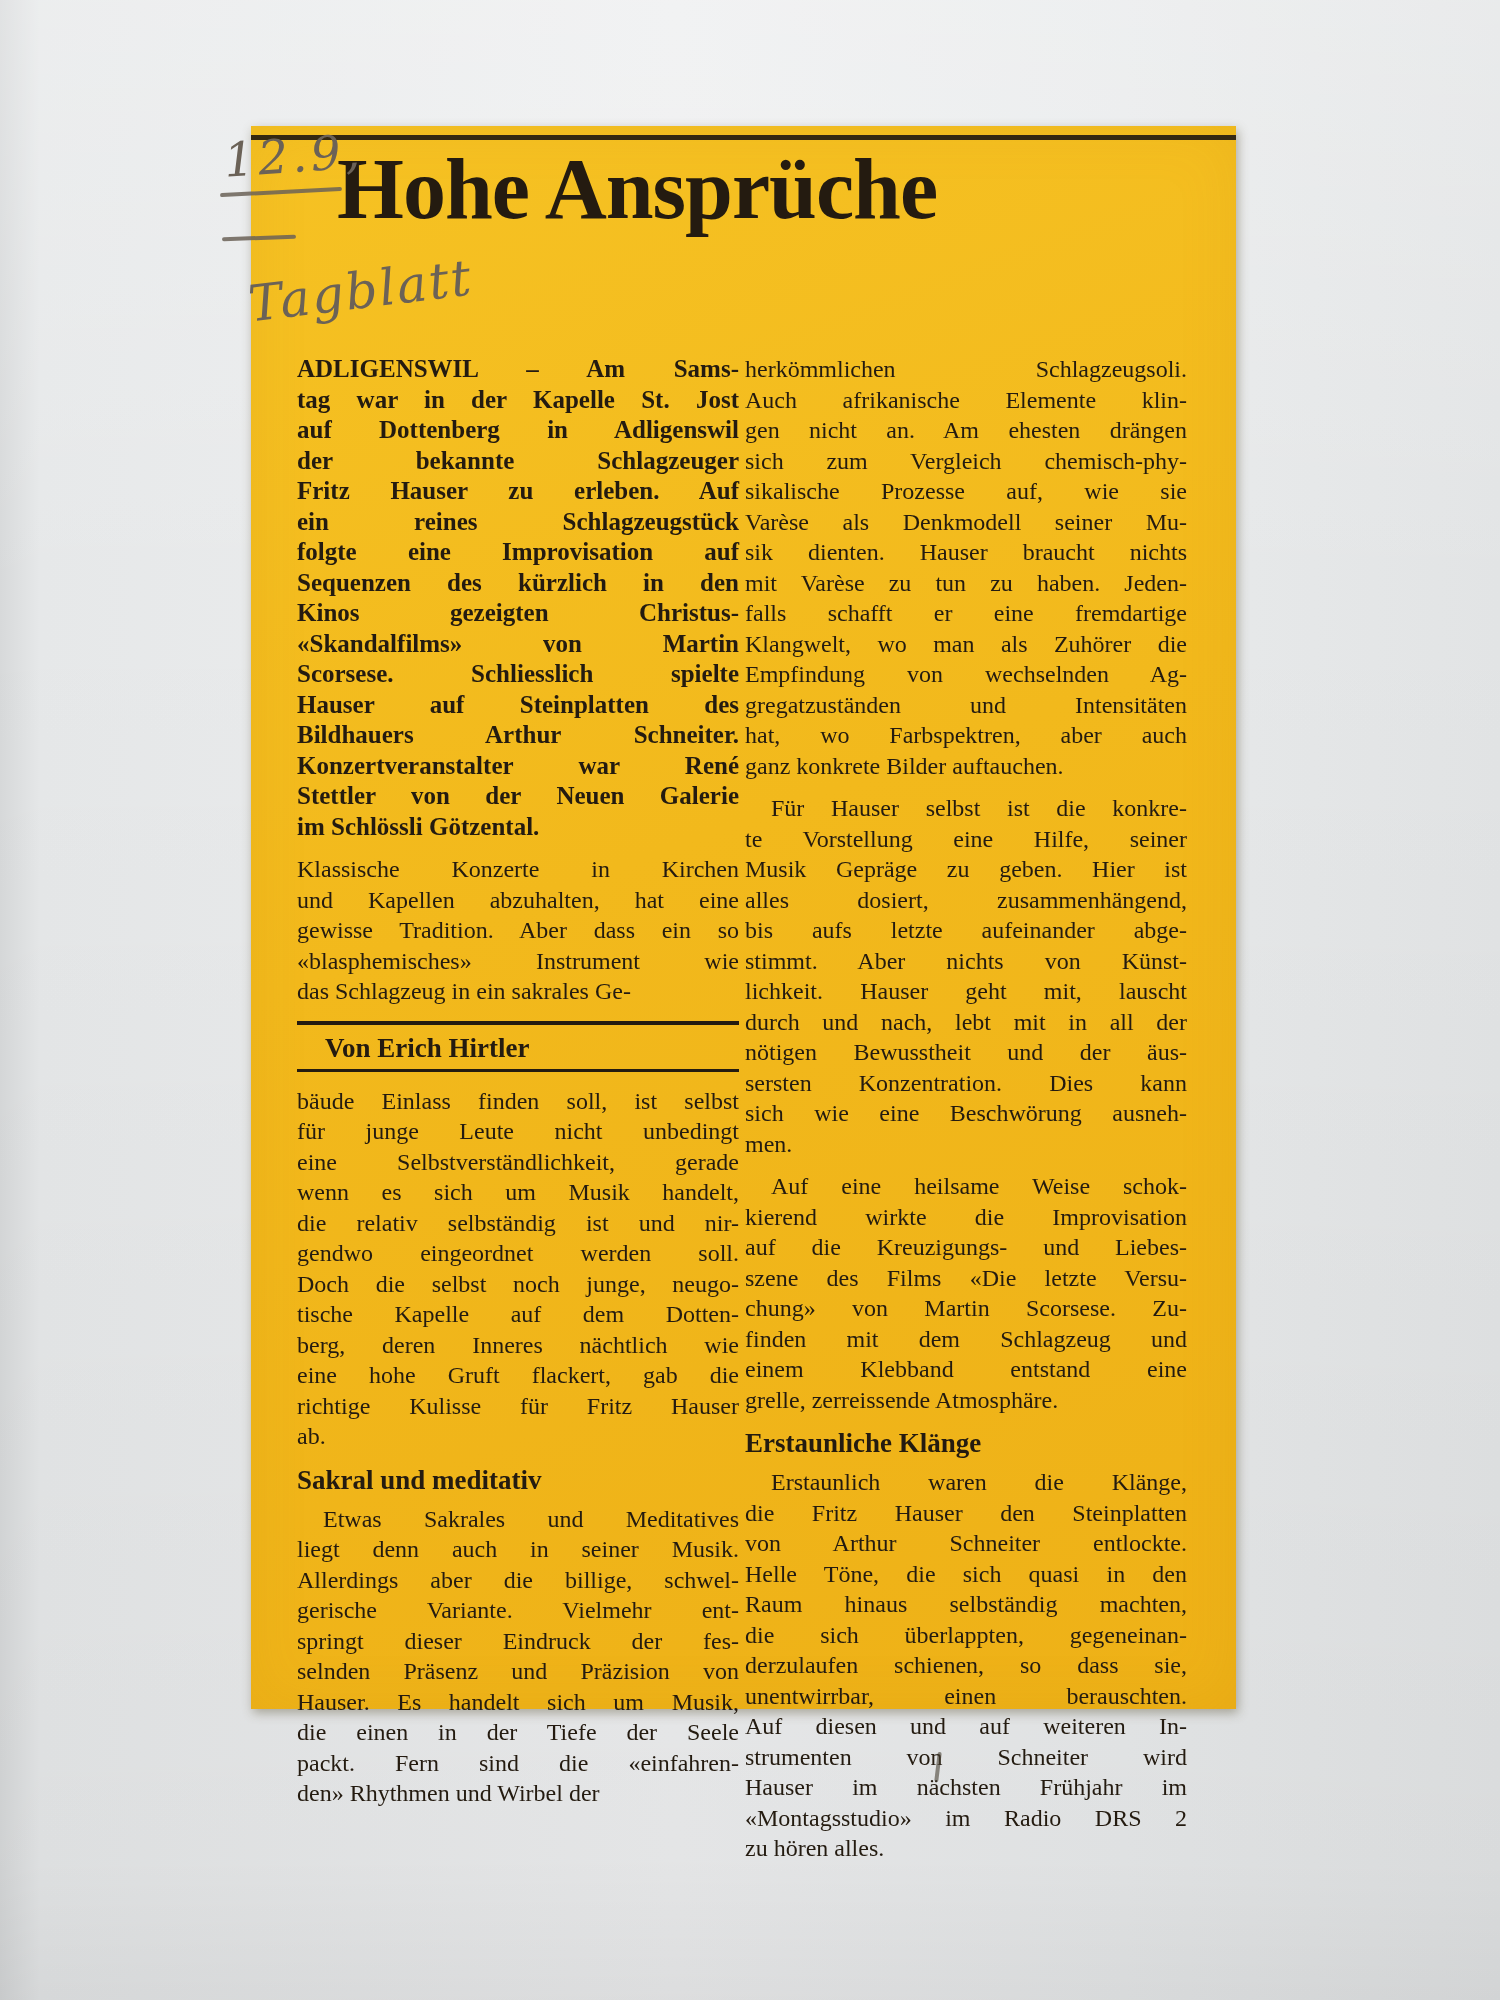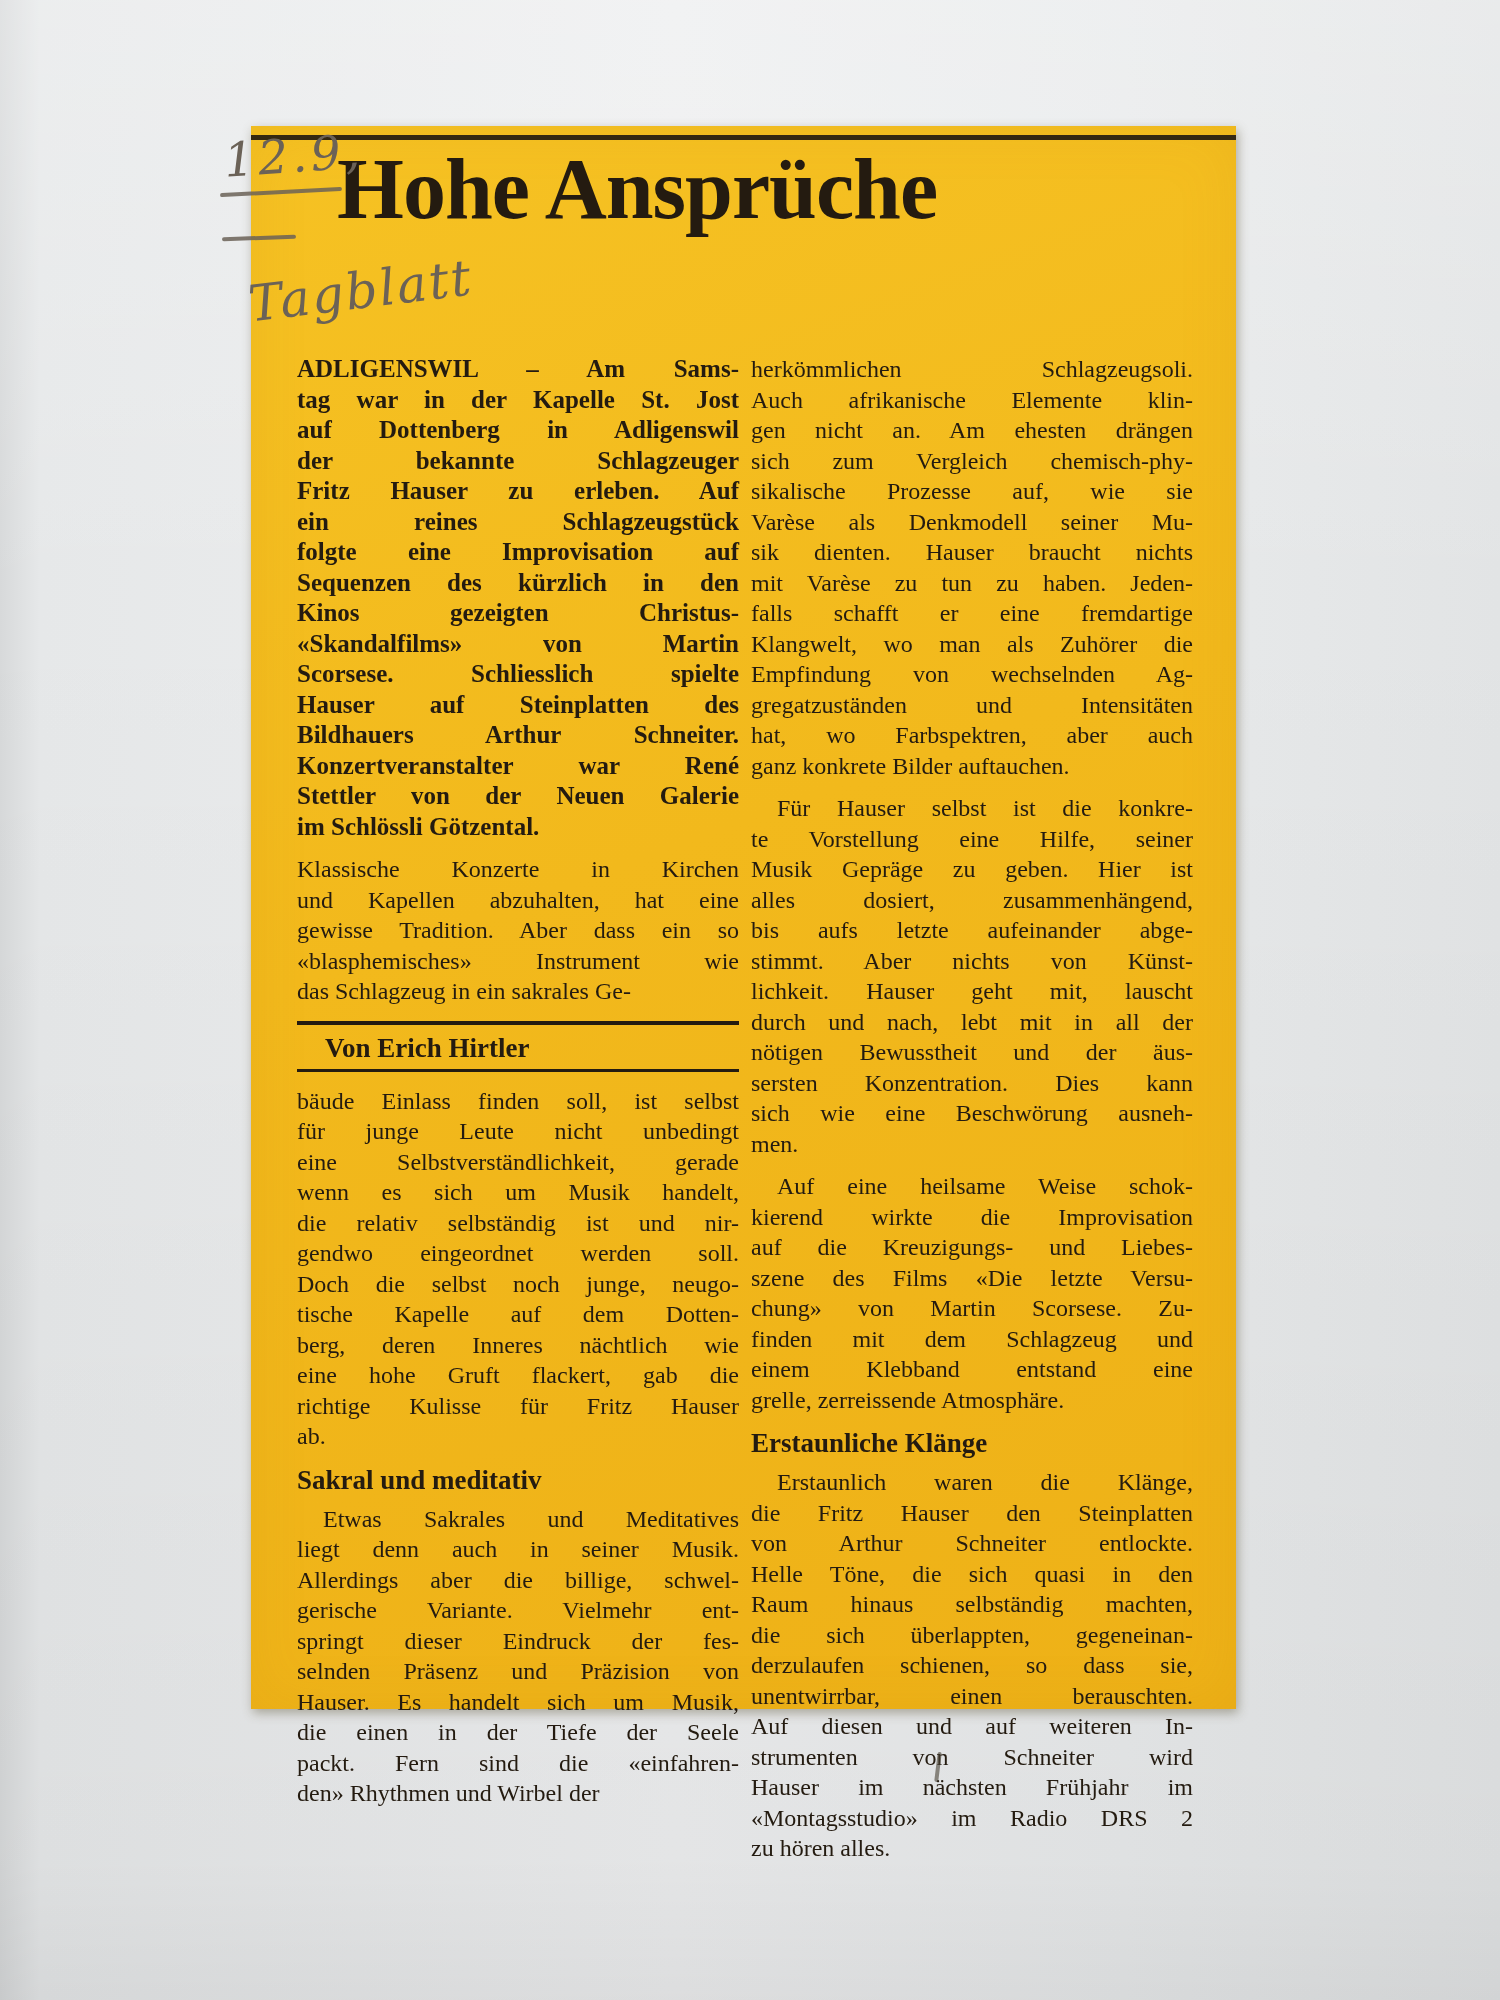--- a/index.html
+++ b/index.html
@@ -20,21 +20,21 @@
   .top-rule{position:absolute;left:0;top:9px;width:100%;height:5px;background:var(--ink,#241b10);opacity:.92;}
   .headline{
     position:absolute;left:86px;top:14px;width:880px;
     font-size:86px;font-weight:700;line-height:1.15;letter-spacing:-1px;
     color:var(--ink,#241b10);white-space:nowrap;
   }
   .subtitle{
     position:absolute;left:132px;top:166px;width:820px;
     font-size:38px;font-weight:700;letter-spacing:.5px;color:var(--ink,#241b10);white-space:nowrap;
   }
-  .columns{position:absolute;left:46px;top:228px;display:flex;gap:12px;}
+  .columns{position:absolute;left:46px;top:228px;display:flex;gap:6px;}
   .column{width:442px;color:var(--ink,#241b10);}
   .para{margin:0 0 12px 0;font-size:24px;line-height:30.5px;}
   .para.lead{font-weight:700;font-size:25px;}
   .tline{display:block;width:100%;text-align:justify;text-align-last:justify;text-justify:inter-word;white-space:nowrap;}
   .tline.lastline{text-align-last:left;}
   .tline.ind{text-indent:26px;}
   .byline-box{
     margin:14px 0 14px 0;border-top:4px solid var(--ink,#241b10);border-bottom:3px solid var(--ink,#241b10);
     padding:8px 0 6px 0;
   }

